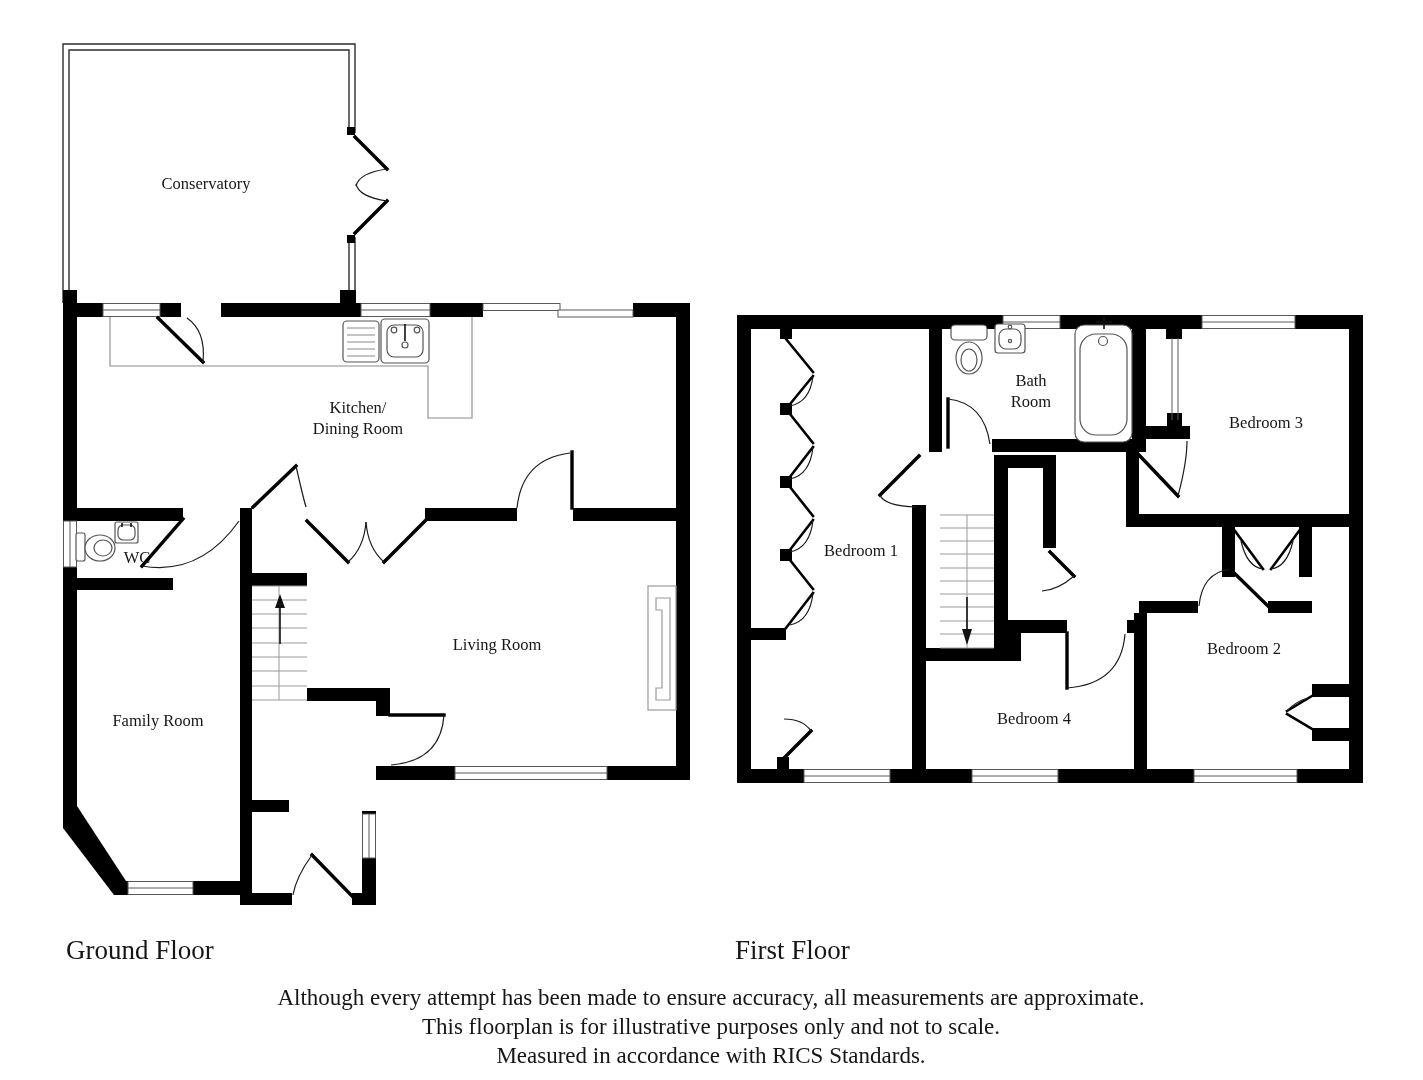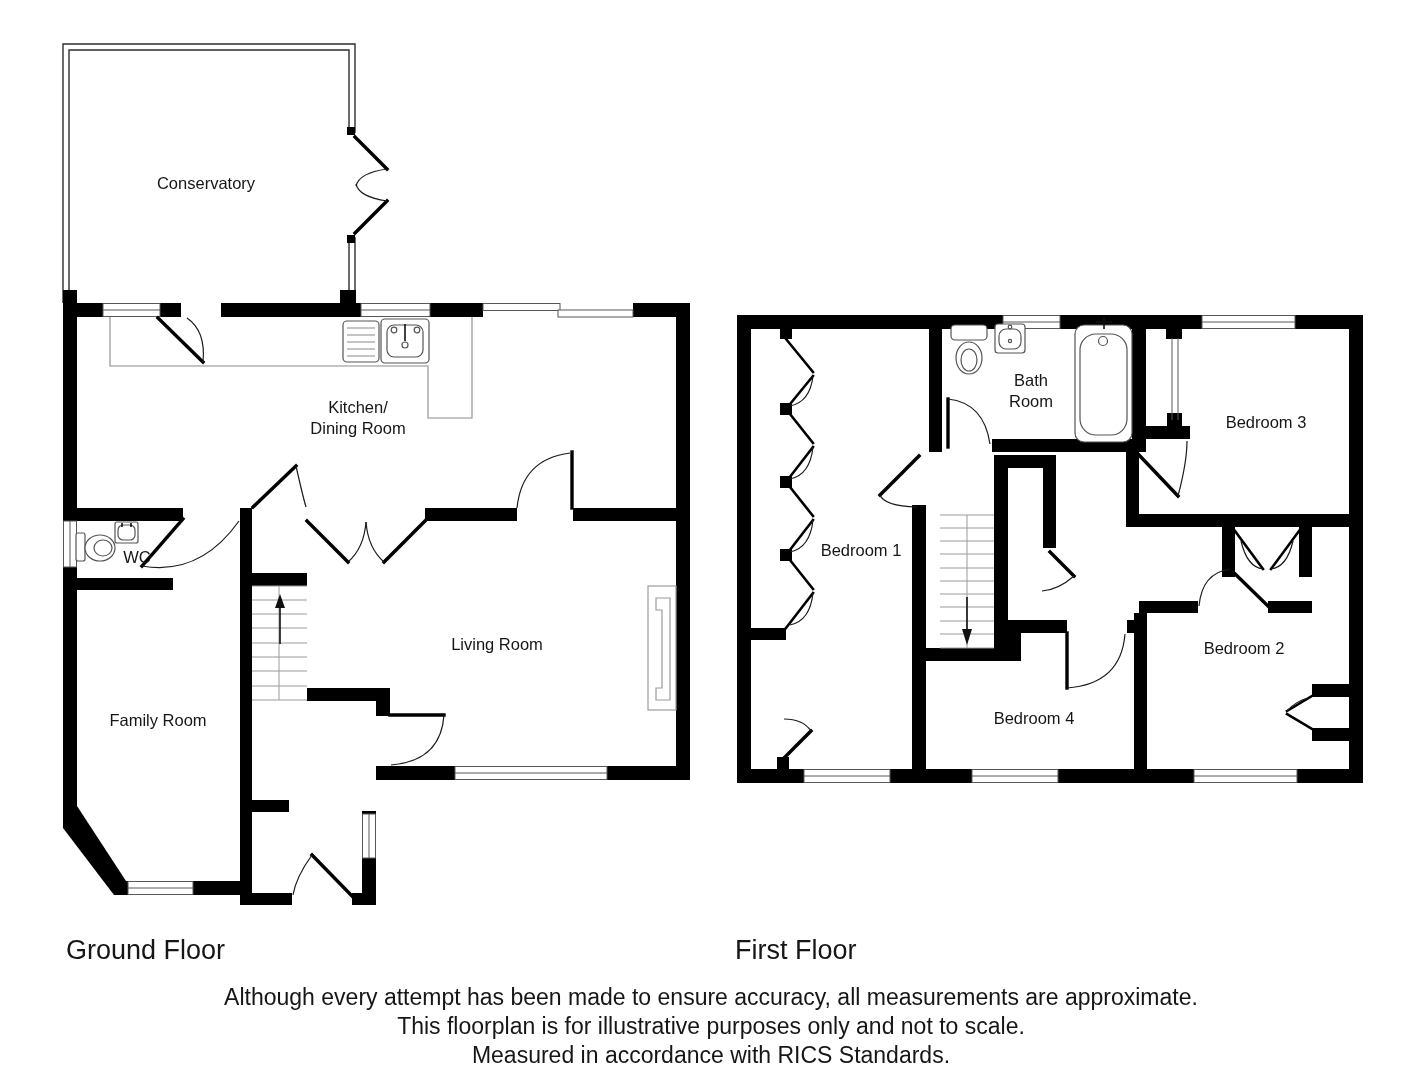--- a/index.html
+++ b/index.html
@@ -1,17 +1,17 @@
 <!DOCTYPE html>
 <html style="--wall: #000000; --window_frame: #585858; --fixture_line: #8a8a8a; --door_arc: #1c1c1c; --text: #161616; --background: #ffffff;"><head>
 <meta charset="utf-8">
 <style>
   html,body{margin:0;padding:0;background:var(--background,#fff);}
   .page{position:relative;width:1423px;height:1080px;background:var(--background,#fff);overflow:hidden;
-        font-family:Liberation Sans, sans-serif;}
+        font-family:Liberation Serif, serif;}
   svg{position:absolute;left:0;top:0;}
   .wall{fill:var(--wall,#000);stroke:none;}
   .win{fill:#fff;stroke:var(--window_frame,#585858);stroke-width:1;}
   .wline{stroke:var(--window_frame,#585858);stroke-width:1;fill:none;}
   .cons{stroke:#2e2e2e;stroke-width:1.4;fill:none;}
   .leaf{stroke:var(--wall,#000);stroke-width:3.4;fill:none;stroke-linecap:square;}
   .leaf2{stroke:var(--wall,#000);stroke-width:2.6;fill:none;stroke-linecap:square;}
   .arc{stroke:var(--door_arc,#222);stroke-width:1.2;fill:none;}
   .thin{stroke:var(--fixture_line,#8a8a8a);stroke-width:1.1;fill:none;}
   .fix{stroke:#555;stroke-width:1.2;fill:#fff;}

